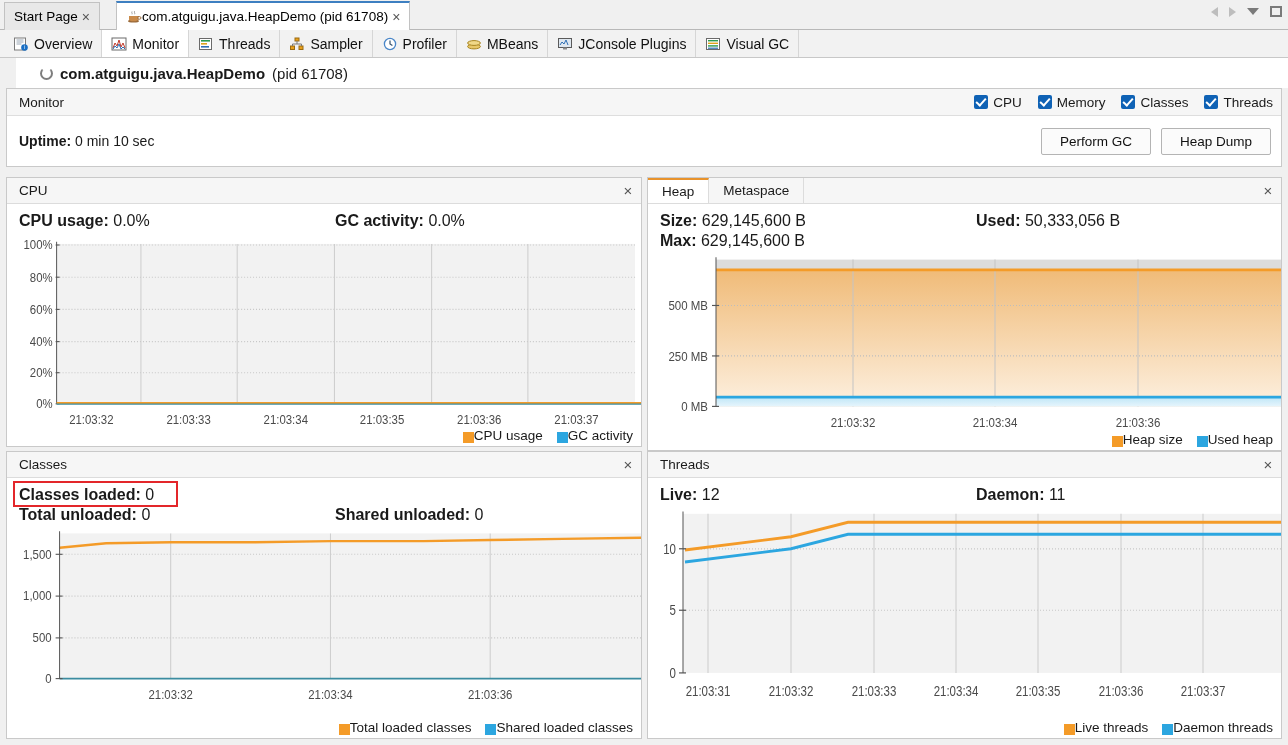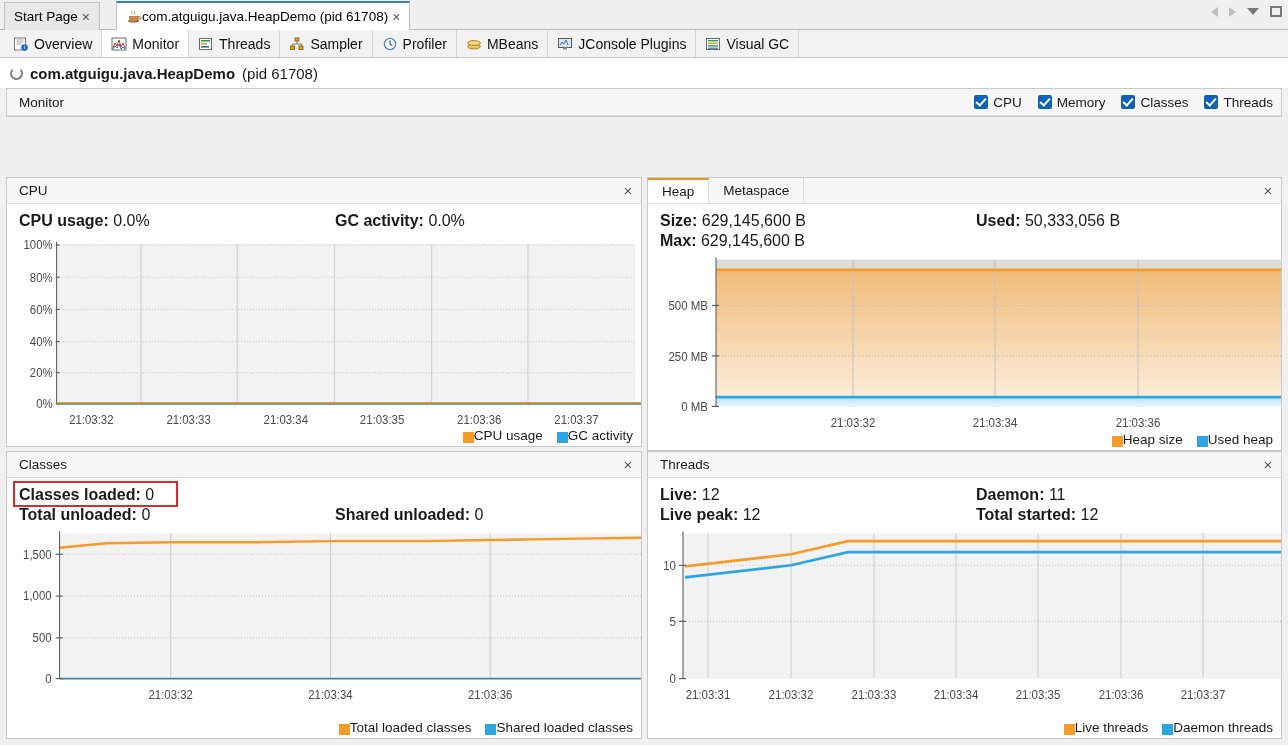--- a/index.html
+++ b/index.html
@@ -49,21 +49,21 @@
     display: flex; align-items: center; gap: 5px;
     padding: 0 9px; font-size: 14px; color: #111;
     border-right: 1px solid #d6d6d6;
   }
   .subtab.sel { background: #ffffff; }
   .ic { width: 16px; height: 14px; position: relative; flex: none; display: block; }
 
   
   .proctitle {
     height: 30px; display: flex; align-items: center; gap: 7px;
-    padding-left: 10px; background: #ffffff; font-size: 15px;
+    padding-left: 24px; background: #ffffff; font-size: 15px; margin-left: 16px;
   }
   .proctitle b { font-weight: bold; }
   .proctitle .dim { color: #1a1a1a; }
   .circ-ic {
     width: 13px; height: 13px; border: 2px solid #7d7d7d; border-radius: 50%;
     border-top-color: transparent; flex: none;
   }
 
   
   .mon-wrap { margin: 0 6px; border: 1px solid #c9c9c9; background: #fafafa; }
@@ -277,20 +277,29 @@
       </label>
       <label class="cbx">
         <span class="cbox"></span>
         <span>Classes</span>
       </label>
       <label class="cbx">
         <span class="cbox"></span>
         <span>Threads</span>
       </label>
     </div>
+    <div class="mon-sub">
+      <span class="uptime">
+        <b>Uptime:</b>
+        <span>0 min 10 sec</span>
+      </span>
+      <span class="spacer"></span>
+      <button class="btn">Perform GC</button>
+      <button class="btn">Heap Dump</button>
+    </div>
   </div>
 
   <div class="grid">
 
     <div class="panel g1">
       <div class="p-head">
         <span class="p-title">CPU</span>
         <span class="spacer"></span>
         <span class="p-close">×</span>
       </div>
@@ -527,30 +536,20 @@
         <div class="srow">
           <span class="scol1">
             <b>Live:</b>
             <span>12</span>
           </span>
           <span>
             <b>Daemon:</b>
             <span>11</span>
           </span>
         </div>
-        <div class="srow">
-          <span class="scol1">
-            <b>Live peak:</b>
-            <span>12</span>
-          </span>
-          <span>
-            <b>Total started:</b>
-            <span>12</span>
-          </span>
-        </div>
       </div>
       <div class="chartbox">
         <svg viewBox="0 0 633 190" preserveAspectRatio="none">
           <rect x="35" y="4" width="598" height="132" fill="#f2f2f2"></rect>
           <g stroke="#c7c7c7" stroke-dasharray="1,2" stroke-width="1">
             <line x1="35" y1="33" x2="633" y2="33"></line>
             <line x1="35" y1="84" x2="633" y2="84"></line>
           </g>
           <g stroke="#cccccc" stroke-width="1">
             <line x1="60" y1="4" x2="60" y2="136"></line>

